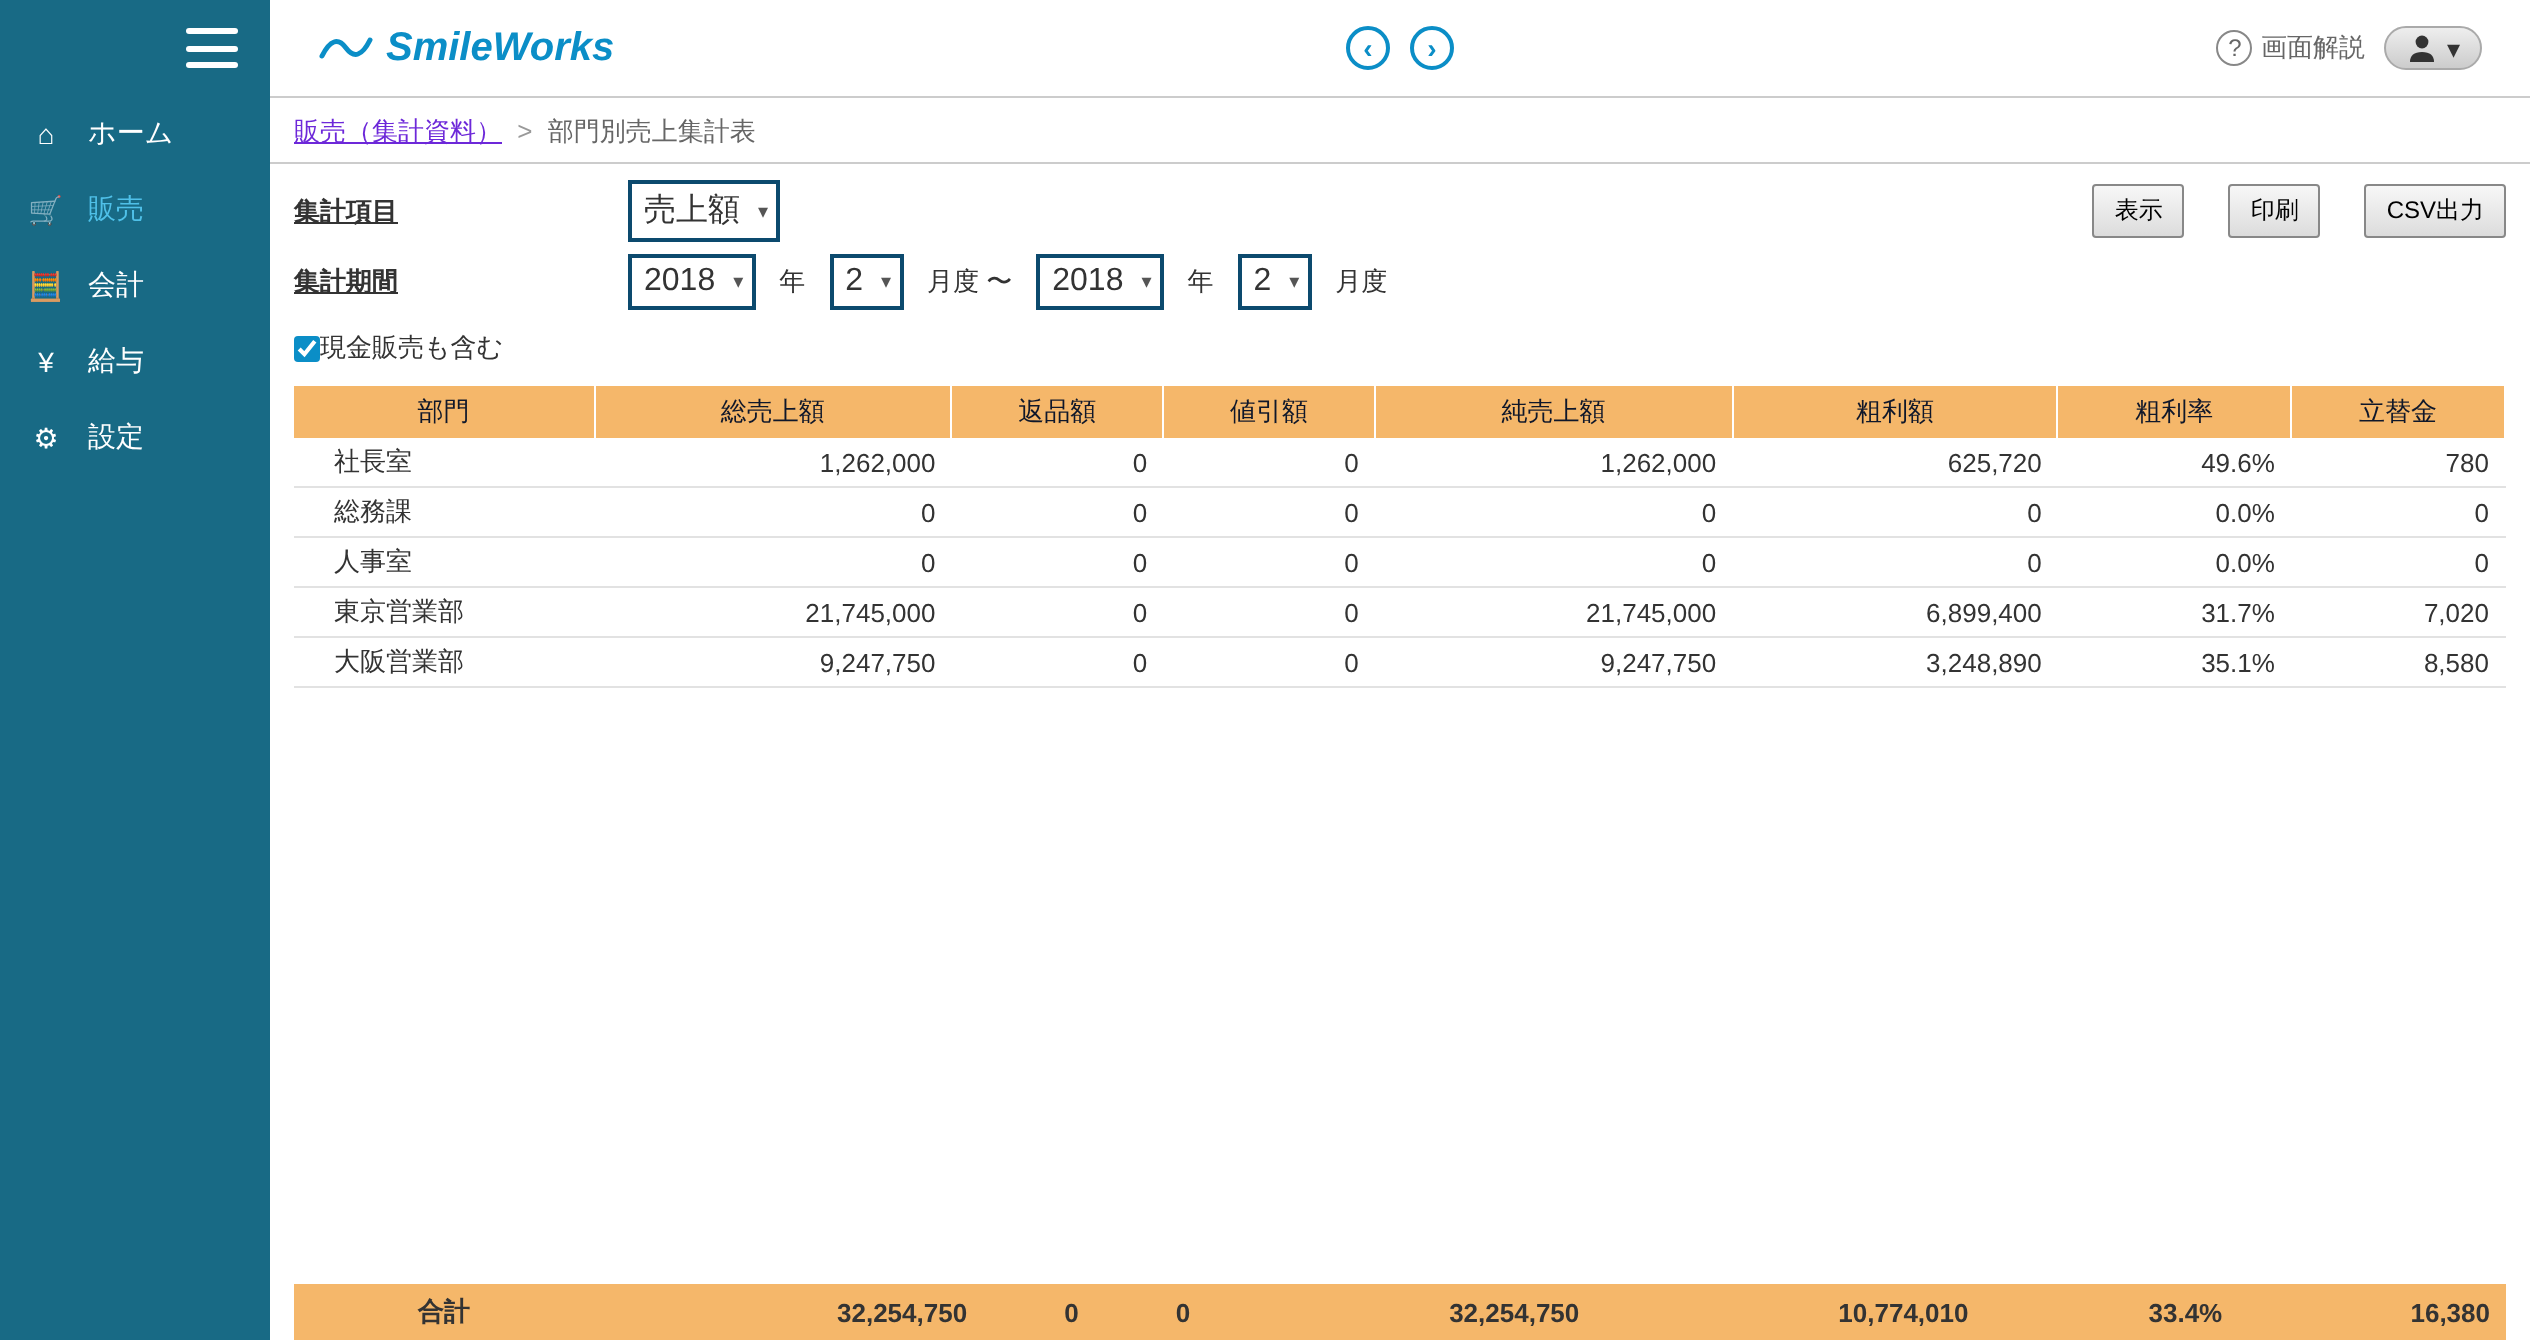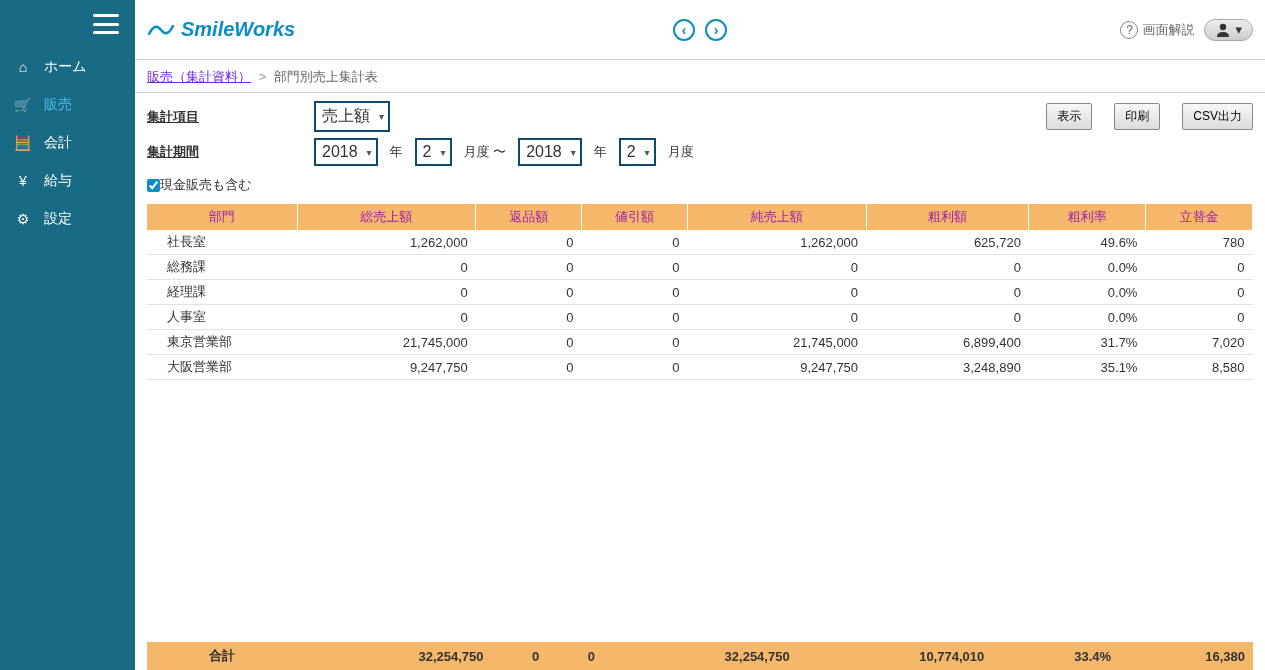--- a/index.html
+++ b/index.html
@@ -10,21 +10,21 @@
 .sidebar { width: 135px; background: #186a85; color: #fff; display: flex; flex-direction: column; }
 .hamburger-row { height: 48px; display: flex; align-items: center; justify-content: flex-end; padding-right: 16px; background: #186a85; }
 .hamburger { width: 26px; height: 20px; cursor: pointer; display: flex; flex-direction: column; justify-content: space-between; }
 .hamburger span { display: block; height: 3px; background: #fff; border-radius: 2px; }
 .side-item { display: flex; align-items: center; gap: 12px; padding: 10px 14px; cursor: pointer; font-size: 14px; }
 .side-item .icn { width: 18px; text-align: center; }
 .side-item.active { color: #4fc0e8; }
 
 
 .main { flex: 1; display: flex; flex-direction: column; }
-.topbar { height: 60px; border-bottom: 1px solid #ccc; display: flex; align-items: center; padding: 0 12px; position: relative; }
+.topbar { height: 49px; border-bottom: 1px solid #ccc; display: flex; align-items: center; padding: 0 24px; position: relative; }
 .logo { display: flex; align-items: center; gap: 6px; color: #0b8ec7; font-weight: bold; font-style: italic; font-size: 20px; }
 .period-wrap { position: absolute; left: 50%; transform: translateX(-50%); display: flex; align-items: center; gap: 10px; font-weight: bold; font-size: 15px; }
 .period-nav { width: 22px; height: 22px; border: 2px solid #0b8ec7; border-radius: 50%; color: #0b8ec7; display: flex; align-items: center; justify-content: center; cursor: pointer; font-size: 14px; font-weight: bold; }
 .topbar-right { margin-left: auto; display: flex; align-items: center; gap: 10px; }
 .help-link { display: flex; align-items: center; gap: 4px; cursor: pointer; color: #666; }
 .help-icn { width: 18px; height: 18px; border: 1px solid #888; border-radius: 50%; display: flex; align-items: center; justify-content: center; font-size: 12px; }
 .user-btn { background: linear-gradient(#eee,#ccc); border: 1px solid #aaa; border-radius: 14px; padding: 2px 10px; display: flex; align-items: center; gap: 4px; cursor: pointer; }
 
 .breadcrumb { padding: 8px 12px 6px; border-bottom: 1px solid #ccc; font-size: 13px; color: #666; }
 .breadcrumb a { color: #6d28d9; text-decoration: underline; cursor: pointer; }
@@ -36,21 +36,21 @@
 .sel { border: 2px solid #0c4a6e; background: #fff; padding: 3px 18px 3px 6px; font-size: 16px; cursor: pointer; position: relative; display: inline-flex; align-items: center; }
 .sel::after { content: "▾"; position: absolute; right: 4px; color: #555; font-size: 10px; }
 .actions { margin-left: auto; display: flex; gap: 22px; }
 .btn { border: 1px solid #888; background: linear-gradient(#f7f7f7,#dcdcdc); padding: 4px 10px; cursor: pointer; font-size: 12px; border-radius: 2px; }
 .cb-row { display: flex; align-items: center; gap: 0; margin: 4px 0 10px; }
 .cb-row input { accent-color: #0b8ec7; }
 
 
 .table-wrap { flex: 1; overflow: hidden; display: flex; flex-direction: column; }
 table { width: 100%; border-collapse: collapse; font-size: 13px; }
-thead th { background: #f5b76a; color: #a21caf; font-weight: normal; text-align: center; padding: 4px 4px; border-right: 1px solid #fff; }
+thead th { background: #f5b76a; color: #0f172a; font-weight: normal; text-align: center; padding: 4px 4px; border-right: 1px solid #fff; }
 tbody td { border-bottom: 1px solid #e2e2e2; padding: 3px 8px; }
 tbody td:first-child { text-align: left; padding-left: 20px; }
 tbody td { text-align: right; }
 .col-dept { width: 150px; }
 .total-row { background: #f5b76a; font-weight: bold; }
 .total-row td { padding: 5px 8px; border: none; }
 .total-row td:first-child { text-align: center; padding-left: 8px; }
 </style>
 </head>
 <body>
@@ -187,30 +187,20 @@
                 <td class="col-dept">総務課</td>
                 <td>0</td>
                 <td>0</td>
                 <td>0</td>
                 <td>0</td>
                 <td>0</td>
                 <td>0.0%</td>
                 <td>0</td>
               </tr>
               <tr>
-                <td class="col-dept">経理課</td>
-                <td>0</td>
-                <td>0</td>
-                <td>0</td>
-                <td>0</td>
-                <td>0</td>
-                <td>0.0%</td>
-                <td>0</td>
-              </tr>
-              <tr>
                 <td class="col-dept">人事室</td>
                 <td>0</td>
                 <td>0</td>
                 <td>0</td>
                 <td>0</td>
                 <td>0</td>
                 <td>0.0%</td>
                 <td>0</td>
               </tr>
               <tr>

